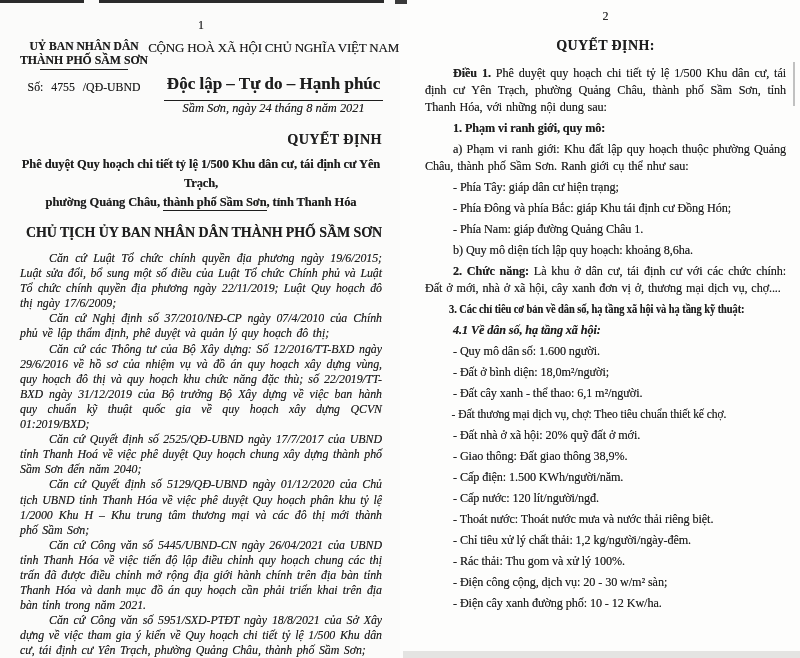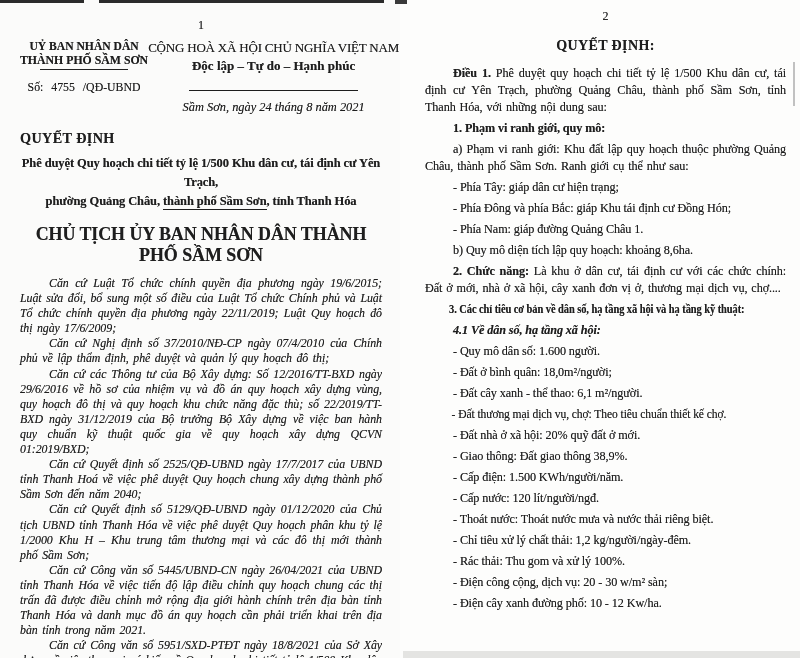--- a/index.html
+++ b/index.html
@@ -22,29 +22,29 @@
 
   
   .hdr { display:flex; margin-top:7px; }
   .hdr-left  { width:152px; text-align:center; }
   .hdr-right { flex:1; text-align:center; }
   .org-line1 { font-weight:bold; font-size:11.6px; white-space:nowrap;font-family:Liberation Serif, serif; }
   .org-line2 { font-weight:bold; font-size:11.8px; white-space:nowrap; }
   .ubar { width:88px; height:1.4px; background:#222; margin:1px auto 0; }
   .doc-number { font-size:11.8px; margin-top:10px; word-spacing:5px; white-space:nowrap; }
   .motto-line1 { font-weight:normal; font-size:13px; white-space:nowrap; letter-spacing:-0.2px; }
-  .motto-line2 { display:inline-block; font-weight:bold; font-size:13px;
-                 border-bottom:1.5px solid #1d1d1d; padding:0 3px 16px; margin-top:0; white-space:nowrap; }
-  .dateline { font-style:italic; font-size:12.4px; margin-top:9px; white-space:nowrap; }
+  .motto-line2 { display:inline-block; font-weight:bold; font-size:17px;
+                 border-bottom:1.5px solid #1d1d1d; padding:0 3px 6px; margin-top:18px; white-space:nowrap; }
+  .dateline { font-style:italic; font-size:12.4px; white-space:nowrap; }
 
   
-  .decision-heading { text-align:left; font-weight:bold; font-size:14.2px; margin-top:15px; letter-spacing:.4px; }
+  .decision-heading { text-align:right; font-weight:bold; font-size:14.2px; margin-top:15px; letter-spacing:.4px; }
   .subject { text-align:center; font-weight:bold; font-size:12.5px; line-height:19px; margin-top:7px; letter-spacing:-0.1px; }
   .subject .uline { border-bottom:1.3px solid #1d1d1d; padding-bottom:.5px; }
-  .chairman-heading { text-align:center; font-weight:bold; font-size:18px; margin:13px 0 10px; letter-spacing:-0.1px; }
+  .chairman-heading { text-align:right; font-weight:bold; font-size:14px; margin:13px 0 10px; letter-spacing:-0.1px; }
 
   
   .legal-basis p {
     font-style:italic;
     font-size:11.9px;
     line-height:15.1px;
     text-align:justify;
     text-indent:29px;
     word-spacing:1.6px;
     letter-spacing:-0.05px;
@@ -125,21 +125,21 @@
     <p class="bullet">- Phía Đông và phía Bắc: giáp Khu tái định cư Đồng Hón;</p>
     <p class="bullet">- Phía Nam: giáp đường Quảng Châu 1.</p>
     <p class="bullet">b) Quy mô diện tích lập quy hoạch: khoảng 8,6ha.</p>
 
     <p class="para-just"><span class="blead">2.  Chức năng:</span><span> Là khu ở dân cư, tái định cư với các chức chính: Đất ở mới, nhà ở xã hội, cây xanh đơn vị ở, thương mại dịch vụ, chợ....</span></p>
 
     <p class="h-num h-num-tight">3.  Các chỉ tiêu cơ bản về dân số, hạ tầng xã hội và hạ tầng kỹ thuật:</p>
 
     <p class="h-sub">4.1 Về dân số, hạ tầng xã hội:</p>
     <p class="bullet">- Quy mô dân số: 1.600 người.</p>
-    <p class="bullet">- Đất ở bình quân: 18,0m²/người;</p>
+    <p class="bullet">- Đất ở bình diện: 18,0m²/người;</p>
     <p class="bullet">- Đất cây xanh - thể thao: 6,1 m²/người.</p>
     <p class="bullet bullet-tight">- Đất thương mại dịch vụ, chợ: Theo tiêu chuẩn thiết kế chợ.</p>
     <p class="bullet">- Đất nhà ở xã hội: 20% quỹ đất ở mới.</p>
 
     <p class="bullet">- Giao thông: Đất giao thông 38,9%.</p>
     <p class="bullet">- Cấp điện: 1.500 KWh/người/năm.</p>
     <p class="bullet">- Cấp nước: 120 lít/người/ngđ.</p>
     <p class="bullet">- Thoát nước: Thoát nước mưa và nước thải riêng biệt.</p>
     <p class="bullet">- Chỉ tiêu xử lý chất thải: 1,2 kg/người/ngày-đêm.</p>
     <p class="bullet">- Rác thải: Thu gom và xử lý 100%.</p>

